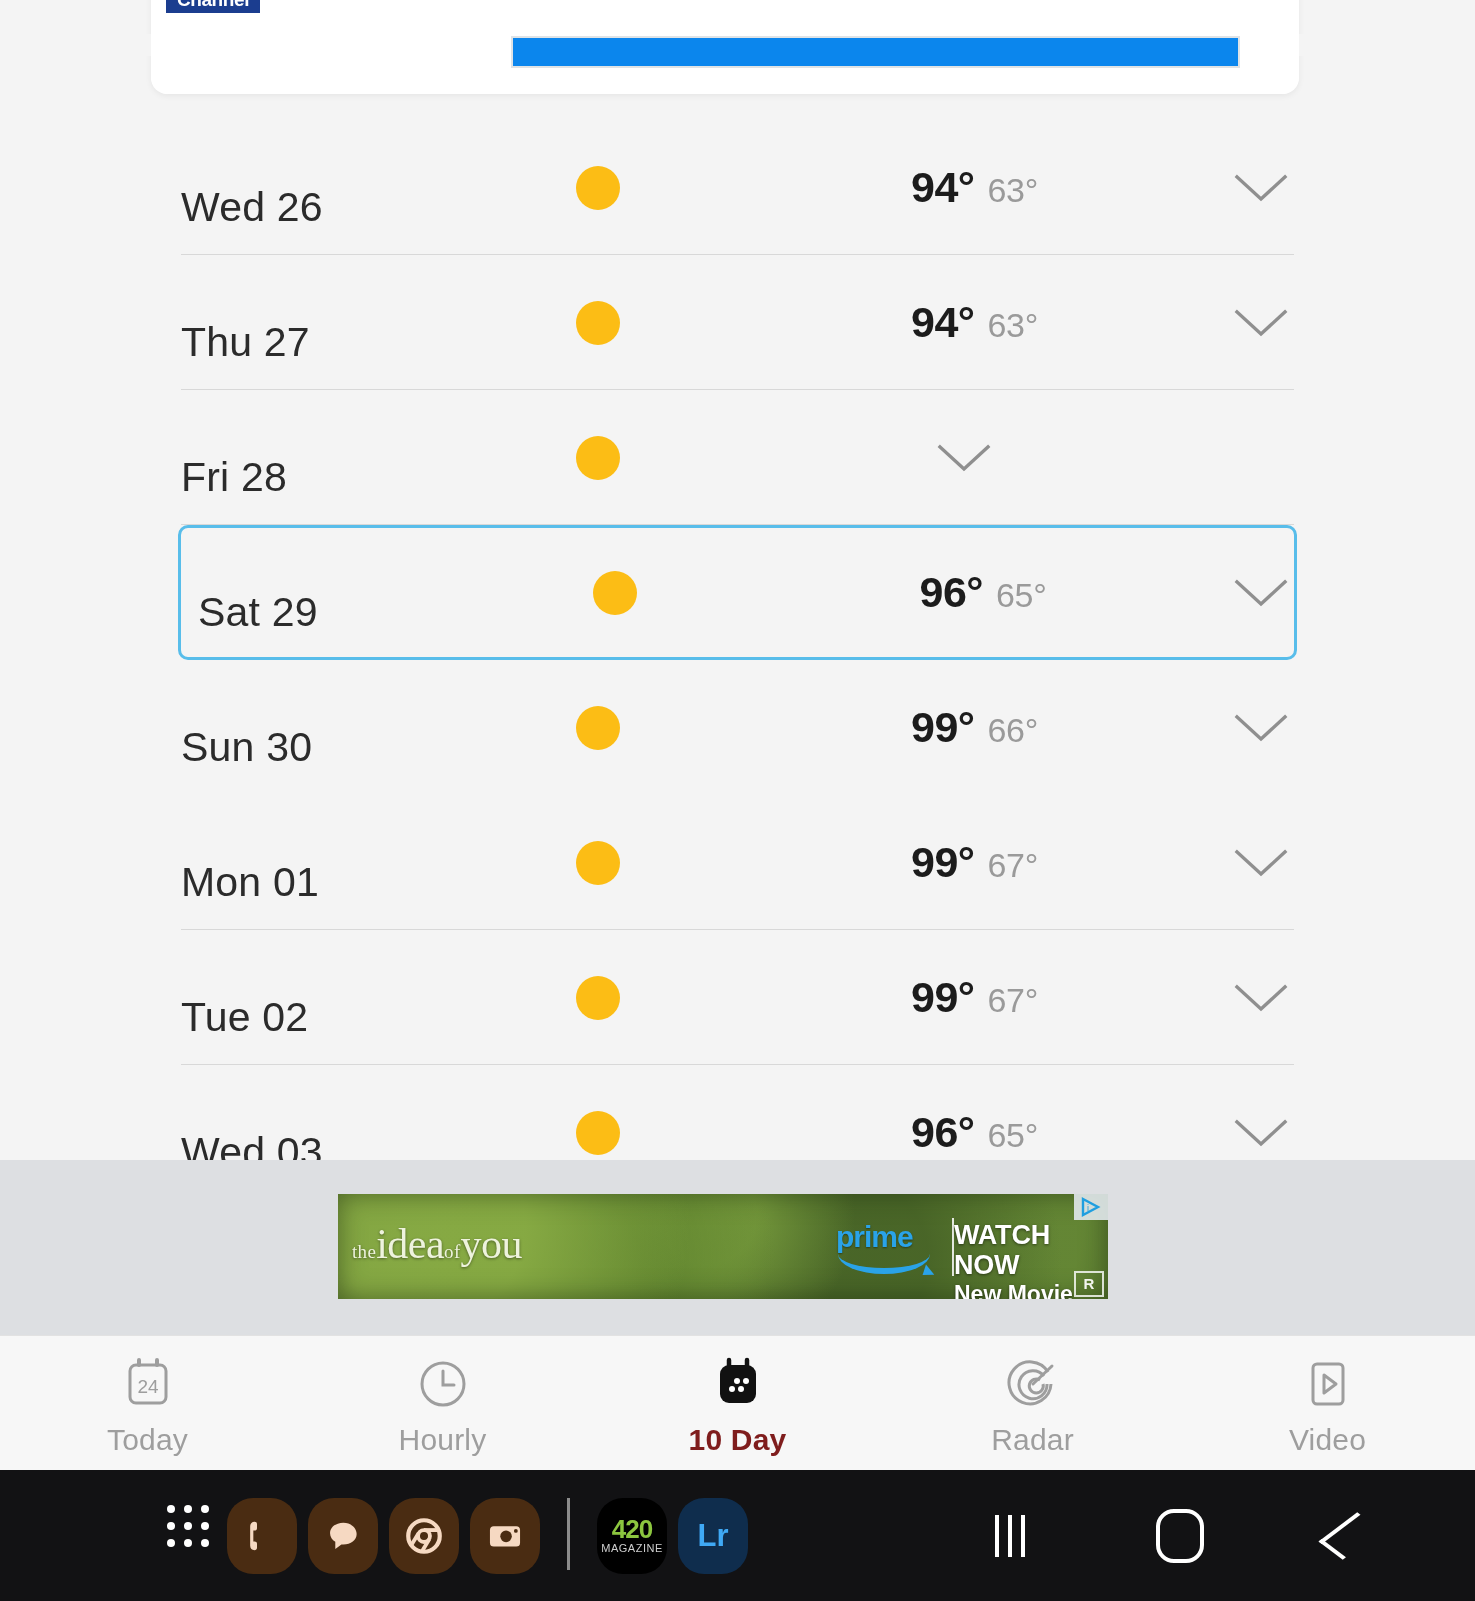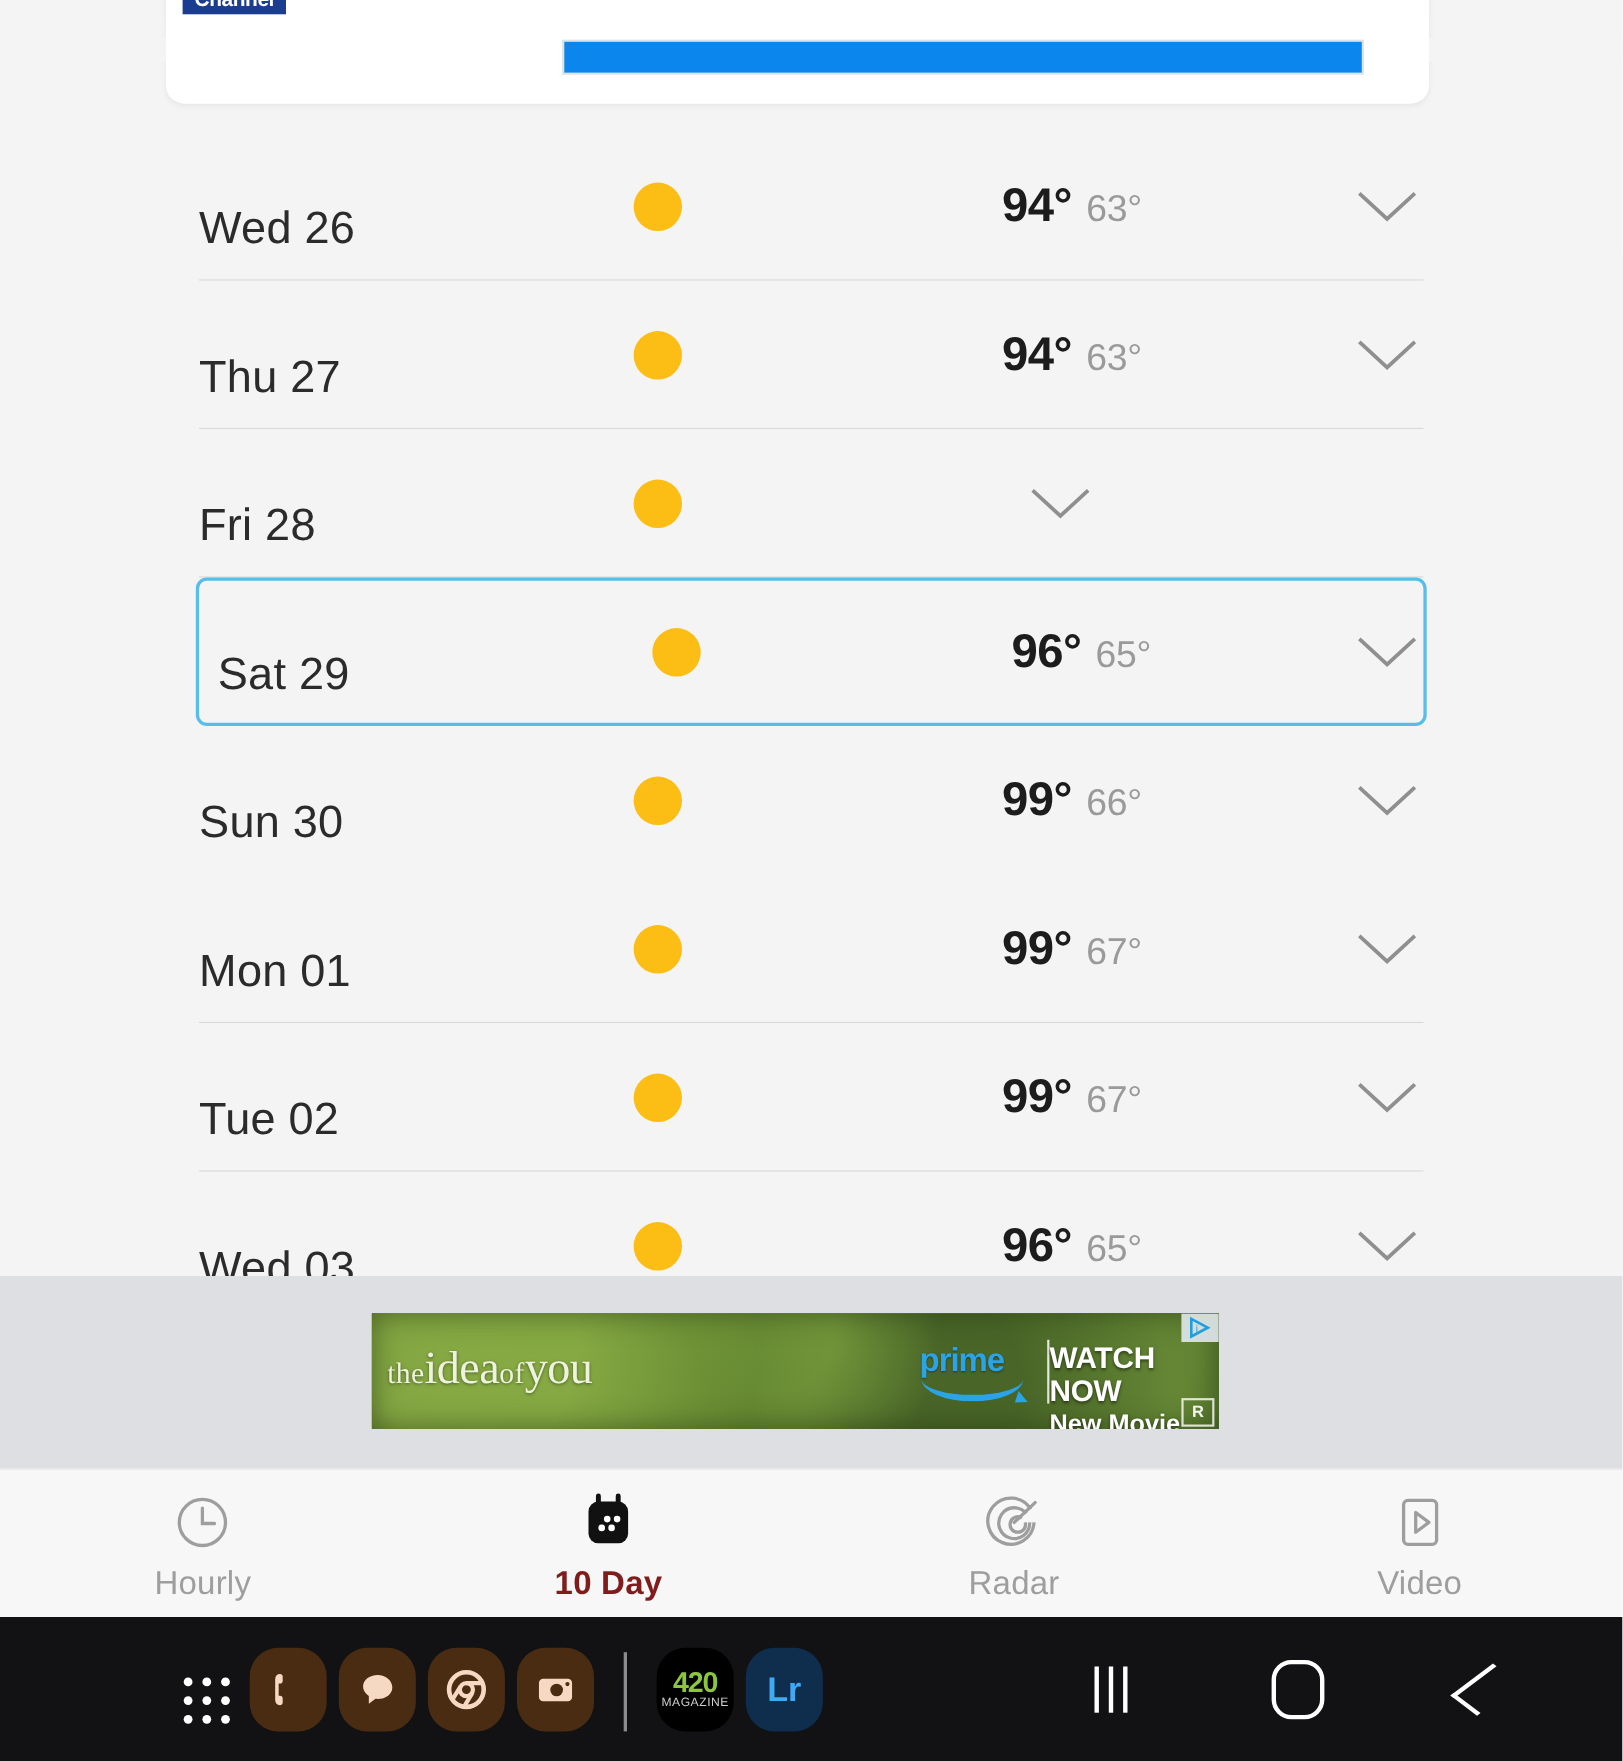--- a/index.html
+++ b/index.html
@@ -199,21 +199,21 @@
     color: #eef3dd;
     font-size: 33px;
     letter-spacing: 0.3px;
     text-shadow: 0 1px 3px rgba(0,0,0,0.45);
     white-space: nowrap;
   }
   .ad-title .big {
     font-size: 42px;
     letter-spacing: -0.5px;
   }
-  .ad-title .sm { font-size: 27px; text-align: right; }
+  .ad-title .sm { font-size: 19px; text-align: right; }
   .prime-block {
     position: absolute;
     left: 498px;
     top: 28px;
     width: 110px;
     height: 52px;
   }
   .prime-word {
     font-size: 30px;
     font-weight: bold;
@@ -336,21 +336,21 @@
     left: 0;
     top: 1470px;
     width: 1475px;
     height: 131px;
     background: #121214;
     display: flex;
     align-items: center;
   }
   .tb-apps {
     display: flex;
-    align-items: flex-end;
+    align-items: flex-start;
     margin-left: 160px;
     gap: 11px;
   }
   .dots-grid {
     width: 56px;
     height: 56px;
     display: grid;
     grid-template-columns: repeat(3, 8px);
     grid-template-rows: repeat(3, 8px);
     gap: 9px;
@@ -587,20 +587,30 @@
         <path d="M4 2 L19 10 L4 18 Z" fill="none" stroke="#1f9fe0" stroke-width="2.4"></path>
         <text x="8" y="14" font-size="9" fill="#1f9fe0" font-family="Liberation Sans, sans-serif">i</text>
       </svg>
     </div>
     <div class="rating-badge">R</div>
   </div>
 
   <div class="tab-bar" id="tab-bar">
       <div class="tab">
         <div class="tab-icon">
+          <svg width="50" height="54" viewBox="0 0 50 54">
+            <rect x="7" y="8" width="36" height="38" rx="6" fill="none" stroke="#9e9e9e" stroke-width="3"></rect>
+            <path d="M16 8 V3 M34 8 V3" stroke="#9e9e9e" stroke-width="4" stroke-linecap="round"></path>
+            <text x="25" y="36" text-anchor="middle" font-size="19" fill="#9e9e9e" font-family="Liberation Sans, sans-serif">24</text>
+          </svg>
+        </div>
+        <div class="tab-label">Today</div>
+      </div>
+      <div class="tab">
+        <div class="tab-icon">
           <svg width="52" height="52" viewBox="0 0 52 52">
             <circle cx="26" cy="26" r="21" fill="none" stroke="#9e9e9e" stroke-width="3"></circle>
             <path d="M26 13 V27 H37" fill="none" stroke="#9e9e9e" stroke-width="3" stroke-linecap="round"></path>
           </svg>
         </div>
         <div class="tab-label">Hourly</div>
       </div>
       <div class="tab active">
         <div class="tab-icon">
           <svg width="50" height="54" viewBox="0 0 50 54">

